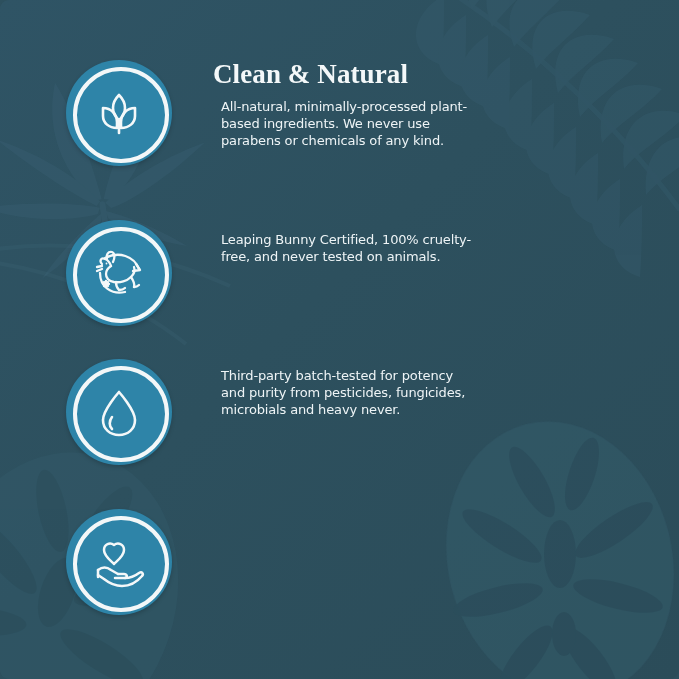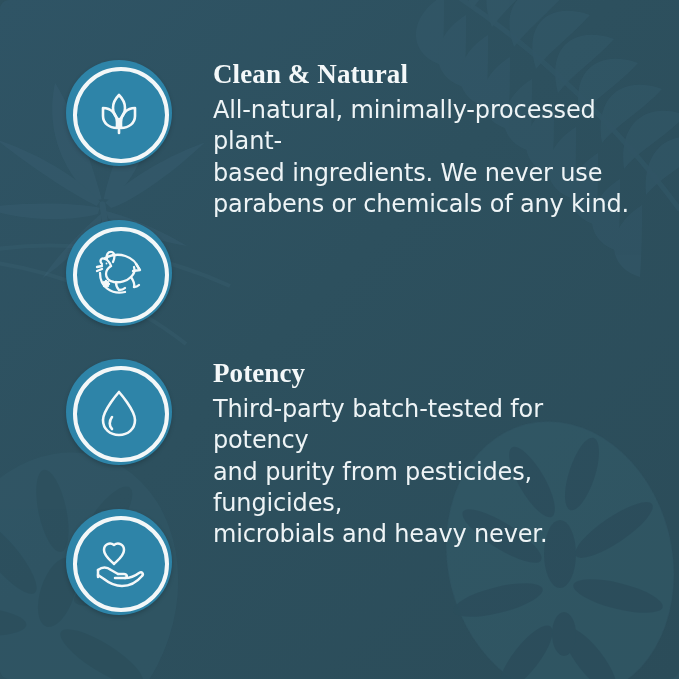--- a/index.html
+++ b/index.html
@@ -70,24 +70,24 @@
     font-family: "Liberation Serif", "DejaVu Serif", serif;
     font-weight: 700;
     font-size: 27px;
     line-height: 1.1;
     color: #f4f8f9;
     margin: 0 0 5px 0;
     letter-spacing: 0.1px;
   }
   .feature-body {
     font-family: "DejaVu Sans", "Liberation Sans", sans-serif;
-    font-size: 24px;
+    font-size: 13px;
     line-height: 1.31;
     color: #eef4f6;
-    margin: 0;
+    margin: 8px;
     white-space: pre-line;
     letter-spacing: -0.15px;
   }
 </style>
 </head>
 <body>
 
 <div id="stage">
 
   <svg class="bg-layer" viewBox="0 0 679 679" xmlns="http://www.w3.org/2000/svg">
@@ -211,33 +211,34 @@
         <path d="M33 50 C36 50 38 49 39 48"></path>
         <path d="M16 26 L11 27"></path>
         <path d="M16 29 L11 31"></path>
 
         <circle cx="20.5" cy="23.5" r="0.9" fill="#f4f8f9" stroke="none"></circle>
 
         <path d="M20 41 L20 47 M17 44 L23 44 M18 42 L22 46 M22 42 L18 46"></path>
       </svg>
     </div>
     <div class="feature-text" style="top:3px;">
+      <p class="feature-body">Leaping Bunny Certified, 100% cruelty-
+free, and never tested on animals.</p>
     </div>
   </div>
 
   <div class="feature" style="top:359px;">
     <div class="icon-badge" style="left:66px; top:0;">
       <div class="ring"></div>
       <svg width="60" height="60" viewBox="0 0 60 60" fill="none" stroke="#f4f8f9" stroke-width="2.6" stroke-linecap="round" stroke-linejoin="round">
         <path d="M30 10 C30 10 14 28 14 38 C14 47 21 53 30 53 C39 53 46 47 46 38 C46 28 30 10 30 10 Z"></path>
         <path d="M23 35 C20 39 20 44 23 47"></path>
       </svg>
     </div>
     <div class="feature-text" style="top:0;">
-      <h2 class="feature-title">Potency</h2>
       <p class="feature-body">Third-party batch-tested for potency
 and purity from pesticides, fungicides,
 microbials and heavy never.</p>
     </div>
   </div>
 
   <div class="feature" style="top:509px;">
     <div class="icon-badge" style="left:66px; top:0;">
       <div class="ring"></div>
       <svg width="64" height="64" viewBox="0 0 64 64" fill="none" stroke="#f4f8f9" stroke-width="2.5" stroke-linecap="round" stroke-linejoin="round">

